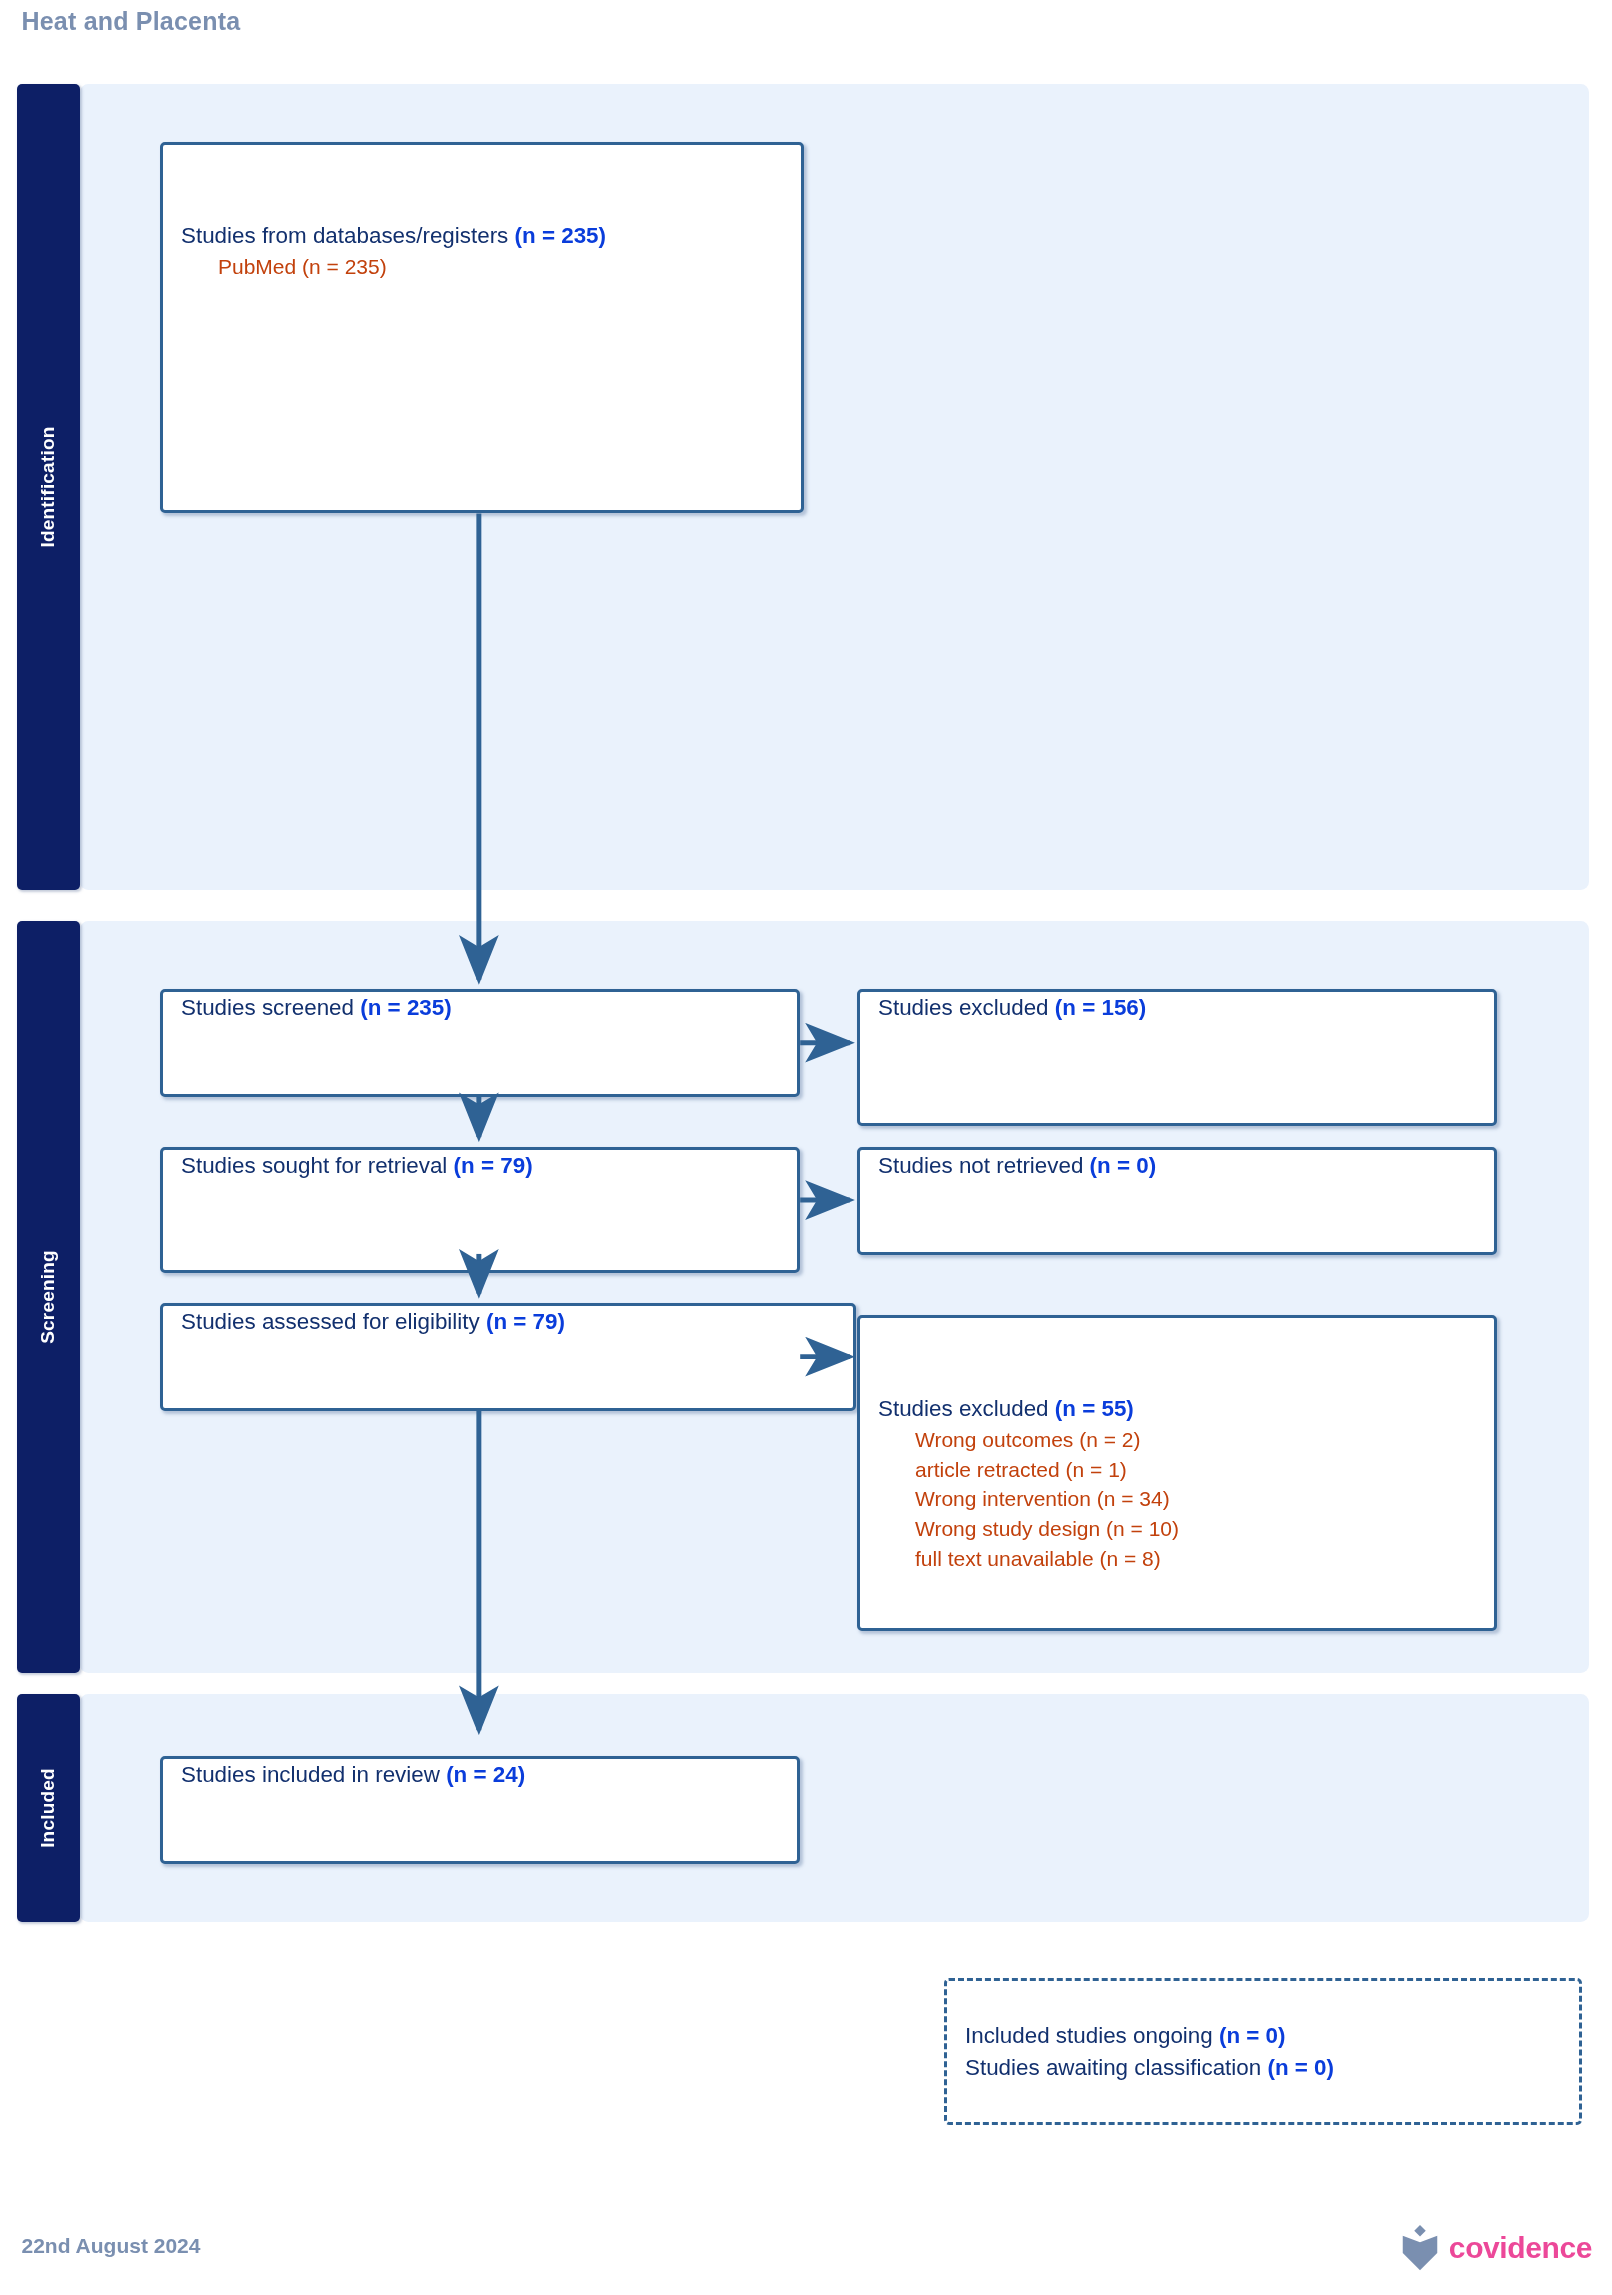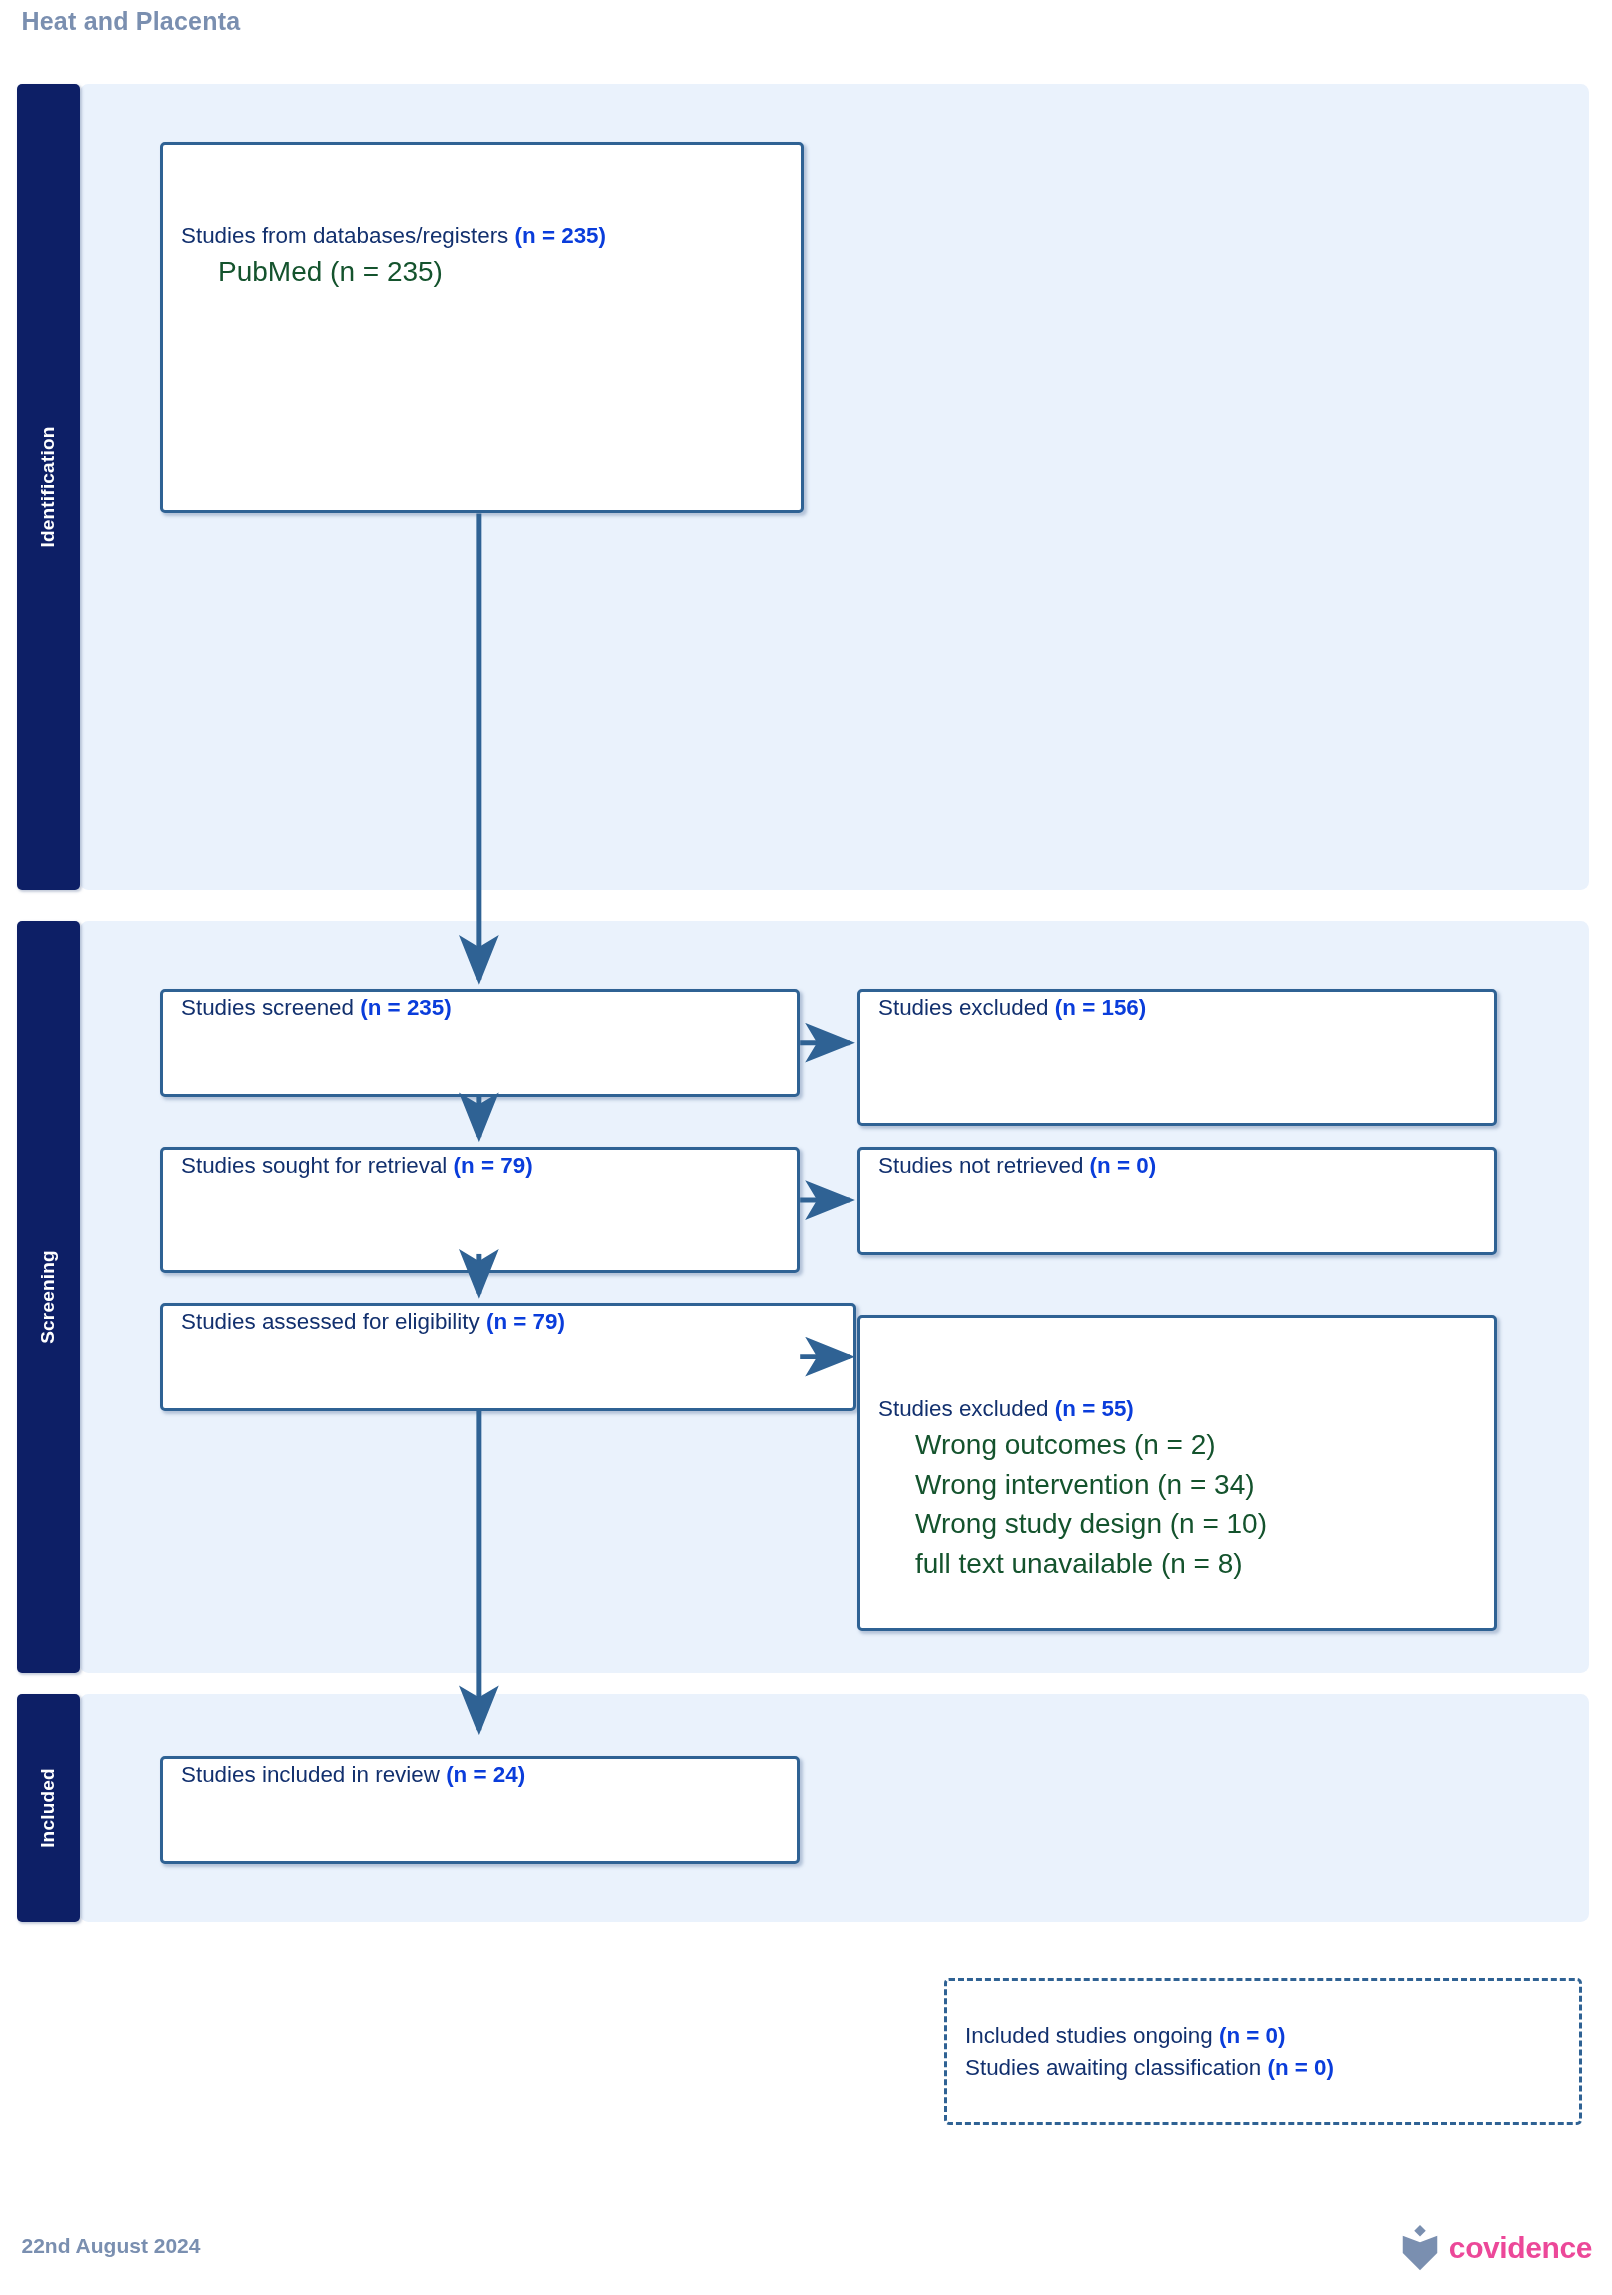--- a/index.html
+++ b/index.html
@@ -74,23 +74,23 @@
     line-height: 1.42;
     color: #12306e;
     white-space: nowrap;
   }
   .flow-text .count {
     color: #0a3ddb;
     font-weight: bold;
   }
   .sub-line {
     padding: 0 18px 0 55px;
-    font-size: 28px;
+    font-size: 21px;
     line-height: 1.42;
-    color: #14532d;
+    color: #c2410c;
     white-space: nowrap;
   }
 
   
   .dashed-box {
     position: absolute;
     background: #ffffff;
     border: 3.3px dashed #2f6294;
     border-radius: 5px;
     box-sizing: border-box;
@@ -185,20 +185,21 @@
     <span class="count">(n = 79)</span>
   </div>
 </div>
 
 <div class="flow-box top-align" style="left:857px; top:1315px; width:640px; height:316px;">
   <div class="flow-text">
     <span>Studies excluded</span>
     <span class="count">(n = 55)</span>
   </div>
   <div class="sub-line">Wrong outcomes (n = 2)</div>
+  <div class="sub-line">article retracted (n = 1)</div>
   <div class="sub-line">Wrong intervention (n = 34)</div>
   <div class="sub-line">Wrong study design (n = 10)</div>
   <div class="sub-line">full text unavailable (n = 8)</div>
 </div>
 
 <div class="stage-panel" style="left:80px; top:1694px; width:1509px; height:228px;"></div>
 <div class="stage-tab" style="top:1694px; height:228px;">
   <span class="stage-tab-label">Included</span>
 </div>
 

